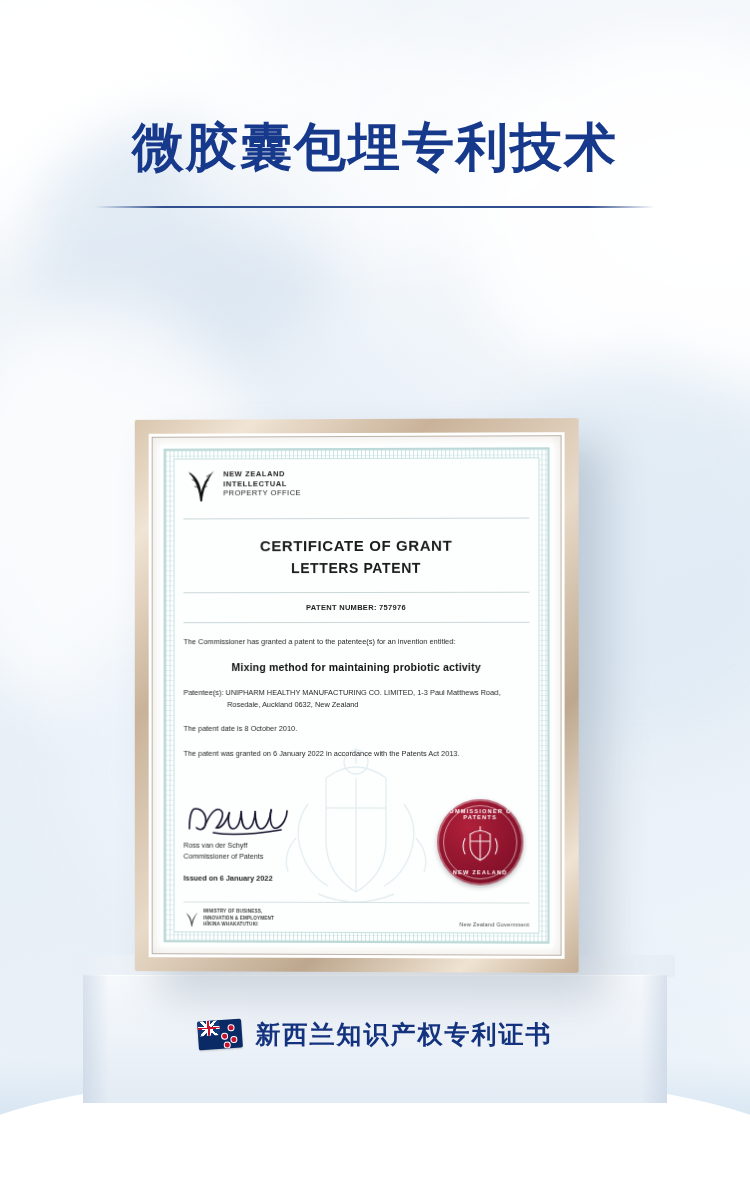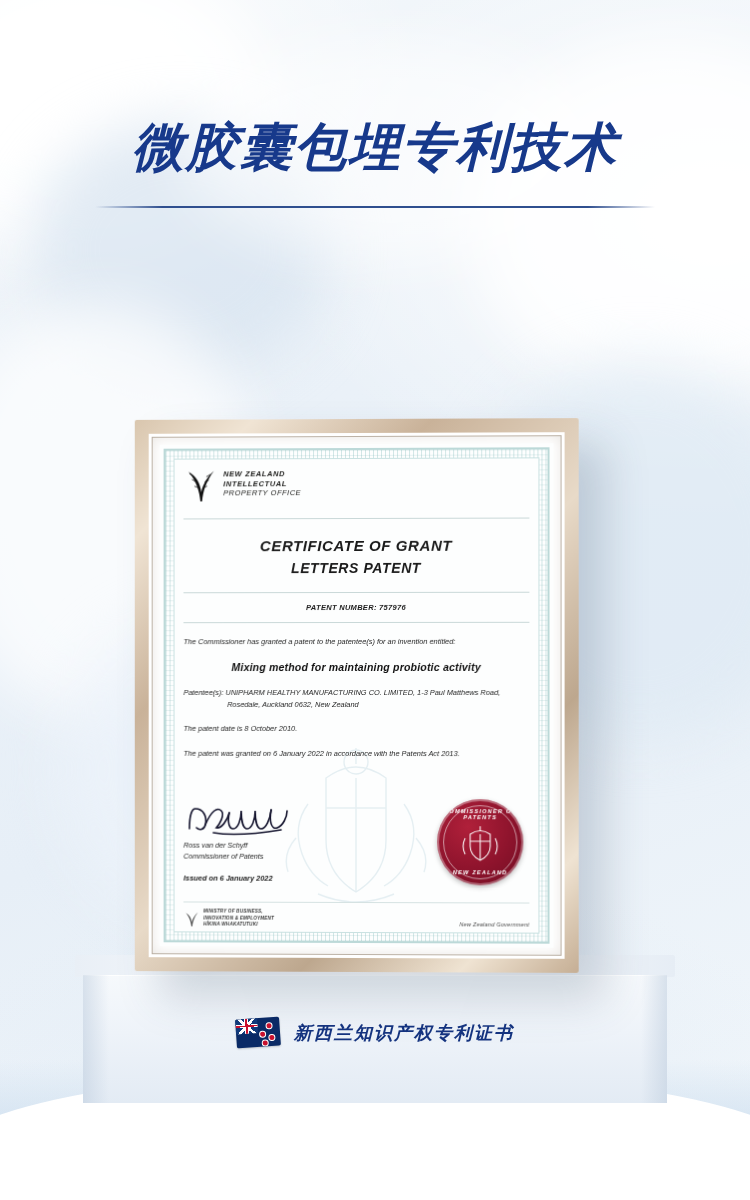--- a/index.html
+++ b/index.html
@@ -17,21 +17,20 @@
   .page {
     position: relative;
     width: 750px;
     height: 1200px;
     overflow: hidden;
     background:
       radial-gradient(ellipse 520px 360px at 8% 6%, #ffffff 0%, rgba(255,255,255,0.0) 70%),
       radial-gradient(ellipse 620px 420px at 95% 18%, #ffffff 0%, rgba(255,255,255,0.0) 72%),
       radial-gradient(ellipse 700px 500px at 50% 100%, #e4edf6 0%, rgba(228,237,246,0) 70%),
       linear-gradient(160deg, #f4f8fb 0%, #eaf1f8 35%, #e7eff7 60%, #f2f7fb 100%);
-    font-style: italic;
   }
 
   
   .smoke {
     position: absolute;
     border-radius: 50%;
     filter: blur(28px);
     pointer-events: none;
   }
   .smoke.s1 { left: -90px; top: -40px; width: 360px; height: 300px; background: rgba(255,255,255,0.85); }
@@ -163,21 +162,21 @@
       linear-gradient(0deg, rgba(0,0,0,0) 45%, #c8102e 45%, #c8102e 55%, rgba(0,0,0,0) 55%),
       linear-gradient(90deg, rgba(0,0,0,0) 45%, #c8102e 45%, #c8102e 55%, rgba(0,0,0,0) 55%);
   }
   .flag .star { position: absolute; width: 5px; height: 5px; background: #c8102e; border-radius: 50%; border: 1px solid #fff; }
   .flag .st1 { right: 7px; top: 5px; }
   .flag .st2 { right: 14px; top: 13px; }
   .flag .st3 { right: 5px; top: 17px; }
   .flag .st4 { right: 12px; top: 22px; }
 
   .caption-text {
-    font-size: 18px;
+    font-size: 25px;
     color: #14337f;
     font-weight: bold;
     letter-spacing: 2px;
   }
 
   
   .frame {
     position: absolute;
     left: 134px;
     top: 419px;

